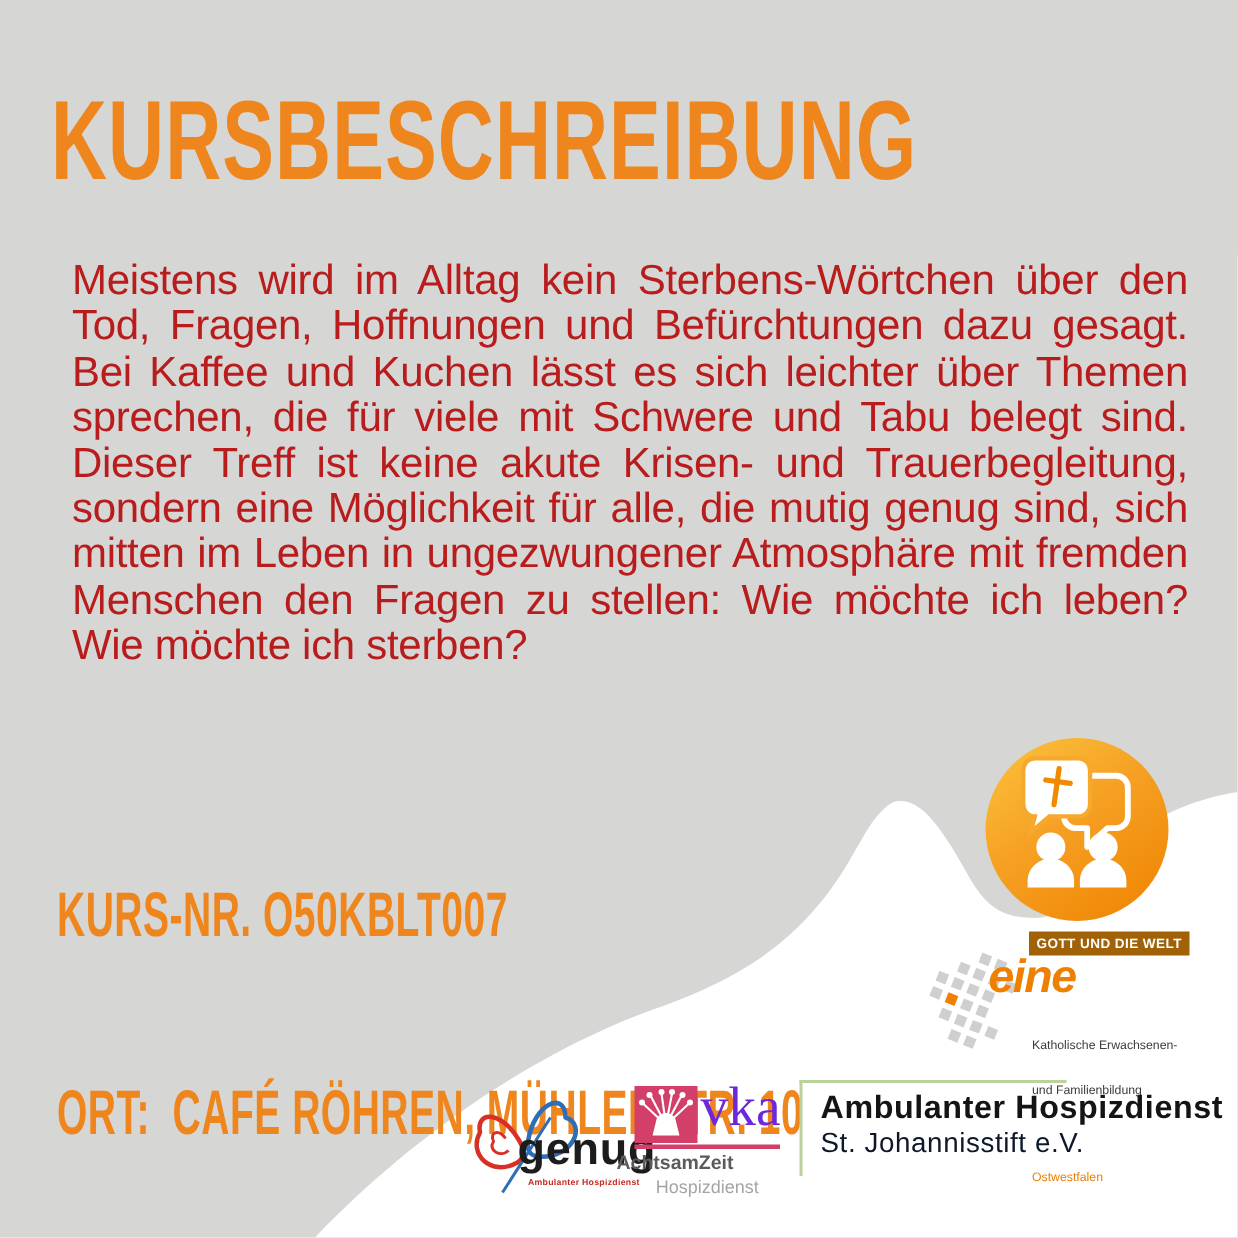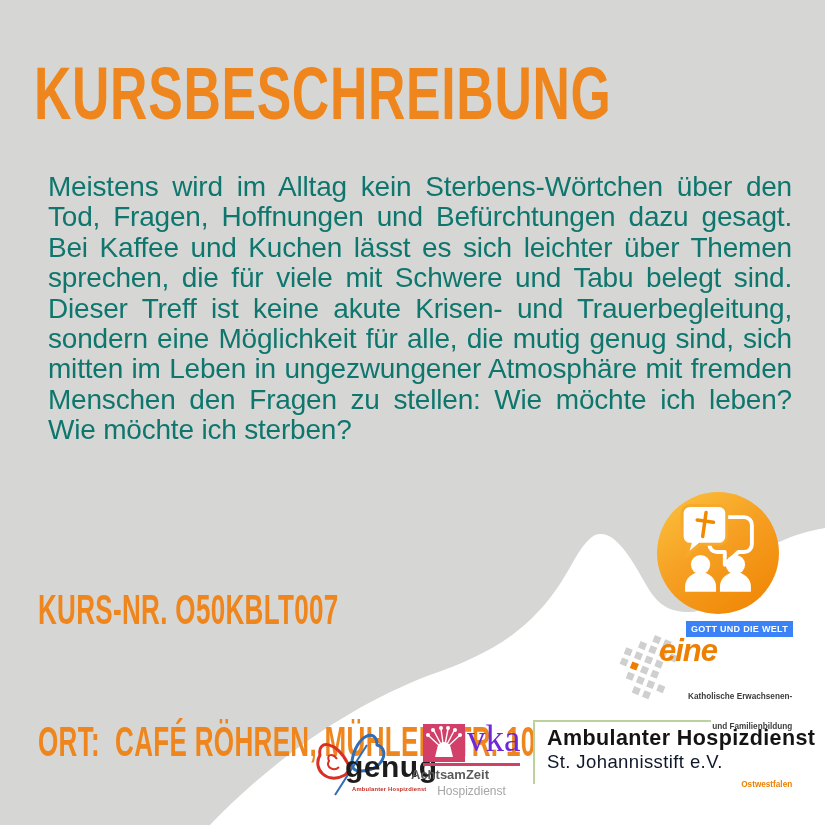--- a/index.html
+++ b/index.html
@@ -9,34 +9,34 @@
 
   
   #blob{position:absolute;left:0;top:0;width:825px;height:825px;}
 
   
   .display{font-weight:800;color:#ef861d;transform-origin:left top;white-space:pre;line-height:1;}
   #title{left:34px;top:56px;font-size:75px;transform:scaleX(0.69);letter-spacing:1px;}
   #kurs{left:38px;top:500px;font-size:42px;line-height:44px;transform:scaleX(0.62);letter-spacing:0.5px;}
 
   
-  #desc{left:48px;top:172px;width:744px;font-size:28px;line-height:30.4px;color:#0f766e;
+  #desc{left:48px;top:172px;width:744px;font-size:28px;line-height:30.4px;color:#b91c1c;
         text-align:justify;letter-spacing:-0.2px;}
 
   
   #circle{left:657px;top:492px;width:122px;height:122px;border-radius:50%;
           background:linear-gradient(145deg,#fcc33e 0%,#f6a023 45%,#ef8200 100%);}
 
   
-  #badge{left:686px;top:621px;background:#3b82f6;color:#ffffff;font-weight:700;
+  #badge{left:686px;top:621px;background:#a16207;color:#ffffff;font-weight:700;
          font-size:9px;letter-spacing:0.3px;padding:3px 5px;white-space:pre;}
 
   
   #kefb-word{left:659px;top:633px;color:#ee7f00;font-size:31px;font-weight:800;font-style:italic;letter-spacing:-1px;}
-  #kefb-lines{left:688px;top:672px;font-size:8.2px;font-weight:700;color:#3c3c3c;line-height:10px;white-space:pre;text-align:right;}
+  #kefb-lines{left:688px;top:672px;font-size:8.2px;font-weight:400;color:#3c3c3c;line-height:10px;white-space:pre;}
   #kefb-region{color:#ee7f00;margin-top:28px;}
   #dots{left:618px;top:636px;width:64px;height:76px;transform:rotate(22deg);transform-origin:center;}
   .dot{position:absolute;width:7px;height:7px;background:#cfcfcf;}
   .dot.o{background:#ee7f00;}
 
   
   #tobit-name{left:345px;top:750px;font-size:30px;font-weight:700;color:#1c1c1c;letter-spacing:0.5px;}
   #tobit-sub{left:352px;top:786px;font-size:5.8px;font-weight:700;color:#c42b22;letter-spacing:0.2px;}
 
   

